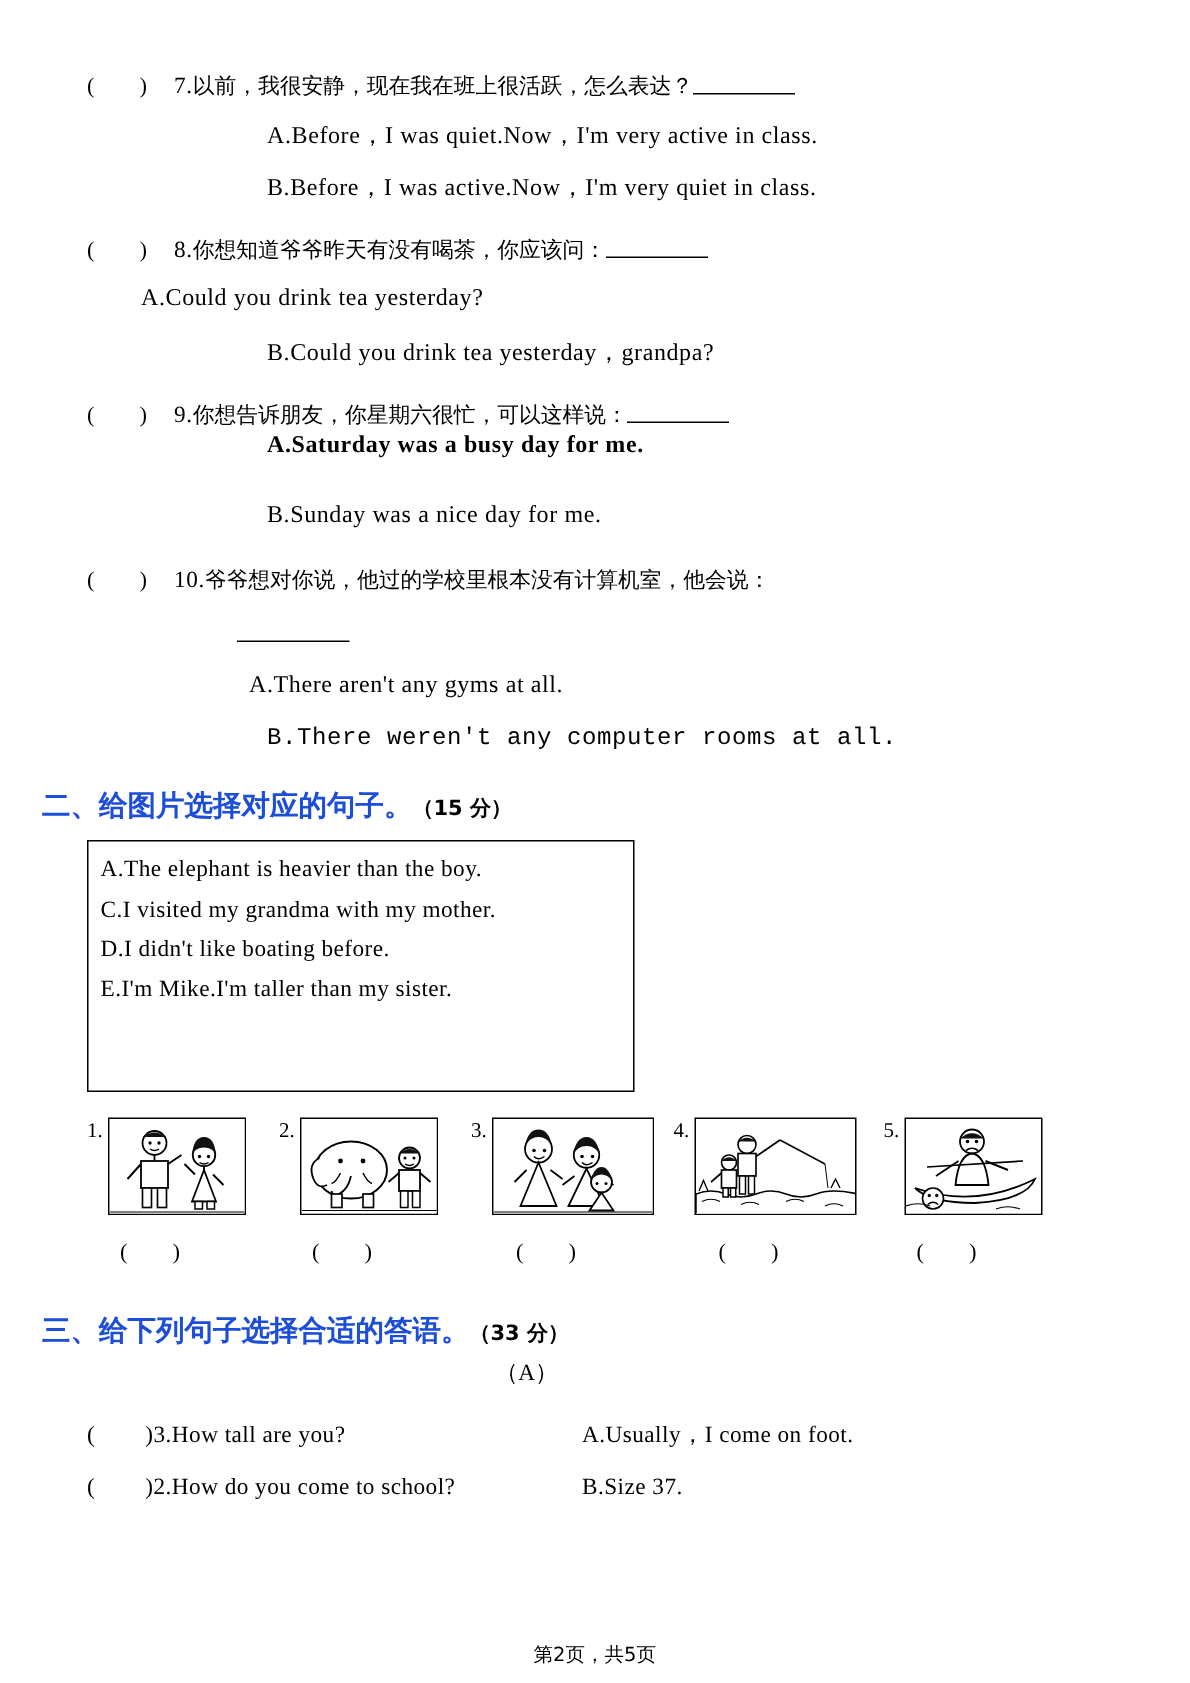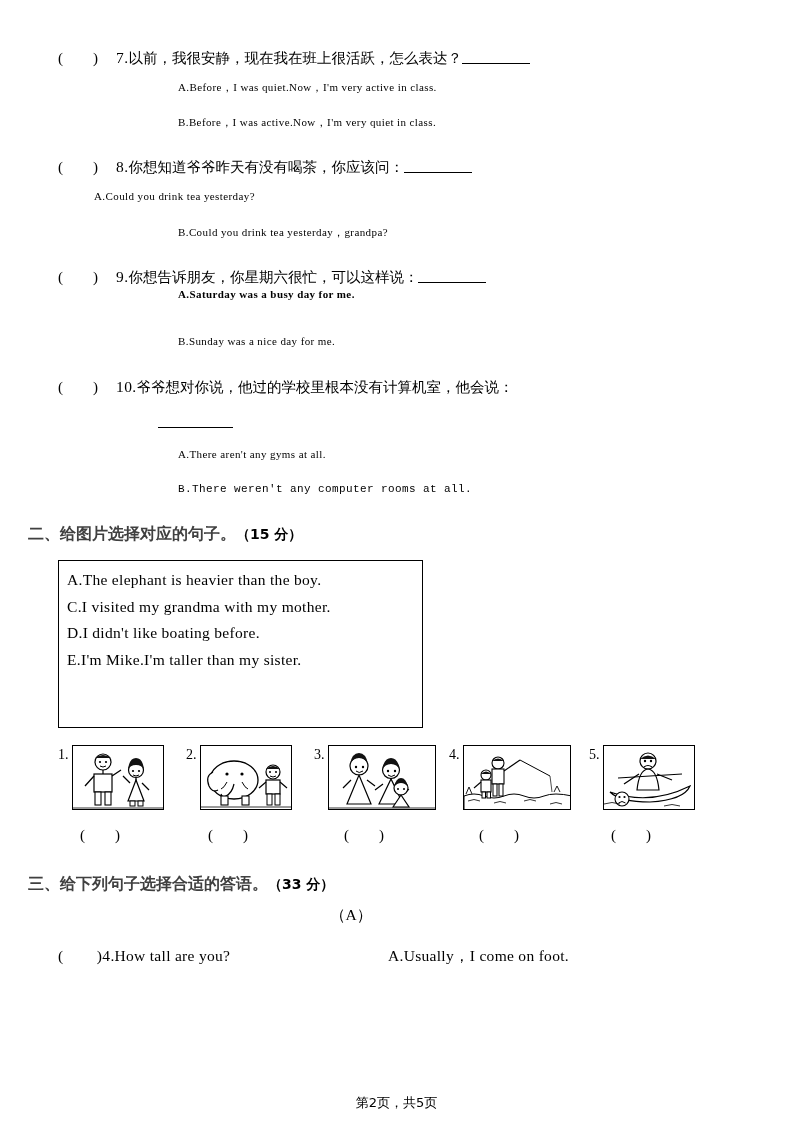--- a/index.html
+++ b/index.html
@@ -50,29 +50,29 @@
     letter-spacing: 0.4px;
   }
   .blank-line {
     display: inline-block;
     border-bottom: 1px solid #000;
     height: 0.9em;
     vertical-align: -1px;
   }
   .opt {
     font-family: "Liberation Serif", serif;
-    font-size: 11px;
+    font-size: 16px;
     letter-spacing: 0.4px;
     margin-left: 120px;
   }
   .section-title {
     font-family: "DejaVu Sans", sans-serif;
     font-weight: bold;
-    font-size: 16px;
-    color: #404040;
+    font-size: 19px;
+    color: #1d4ed8;
   }
   .score {
     font-family: "DejaVu Sans", sans-serif;
     font-weight: bold;
     font-size: 14px;
   }
   
   .abs { position: absolute; }
 
   
@@ -194,21 +194,21 @@
   <div class="abs opt" style="left:58px; top:288px;font-weight:bold;">A.Saturday was a busy day for me.</div>
   <div class="abs opt" style="left:58px; top:335px;">B.Sunday was a nice day for me.</div>
 
   <div class="abs q-row" style="left:58px; top:377px;">
     <span class="paren">(        )</span>
     <span class="q-text"><span class="en">10.</span><span class="cn">爷爷想对你说，他过的学校里根本没有计算机室，他会说：</span></span>
   </div>
   <div class="abs" style="left:158px; top:413px;">
     <span class="blank-line" style="width:75px;"></span>
   </div>
-  <div class="abs opt" style="left:58px; top:448px;">A.There aren't any gyms at all.</div>
+  <div class="abs opt" style="left:46px; top:448px;">A.There aren't any gyms at all.</div>
   <div class="abs opt" style="left:58px; top:483px;font-family:Liberation Mono, monospace;">B.There weren't any computer rooms at all.</div>
 
   <div class="abs" style="left:28px; top:524px;">
     <span class="section-title">二、给图片选择对应的句子。</span><span class="score">（15 分）</span>
   </div>
 
   <div class="sent-box">
     <div>A.The elephant is heavier than the boy.</div>
     <div>C.I visited my grandma with my mother.</div>
     <div>D.I didn't like boating before.</div>
@@ -374,20 +374,24 @@
     </div>
   </div>
 
   <div class="abs" style="left:28px; top:874px;">
     <span class="section-title">三、给下列句子选择合适的答语。</span><span class="score">（33 分）</span>
   </div>
 
   <div class="threeA">（A）</div>
 
   <div class="qa-row" style="left:58px; top:946px;">
-    <span class="qa-left"><span>(        )</span><span>4.How tall are you?</span></span>
+    <span class="qa-left"><span>(        )</span><span>3.How tall are you?</span></span>
     <span class="qa-right">A.Usually，I come on foot.</span>
   </div>
 
+  <div class="qa-row" style="left:58px; top:983px;">
+    <span class="qa-left"><span>(        )</span><span>2.How do you come to school?</span></span>
+    <span class="qa-right">B.Size 37.</span>
+  </div>
 
   <div class="footer">第2页，共5页</div>
 
 </div>
 
 </body></html>

